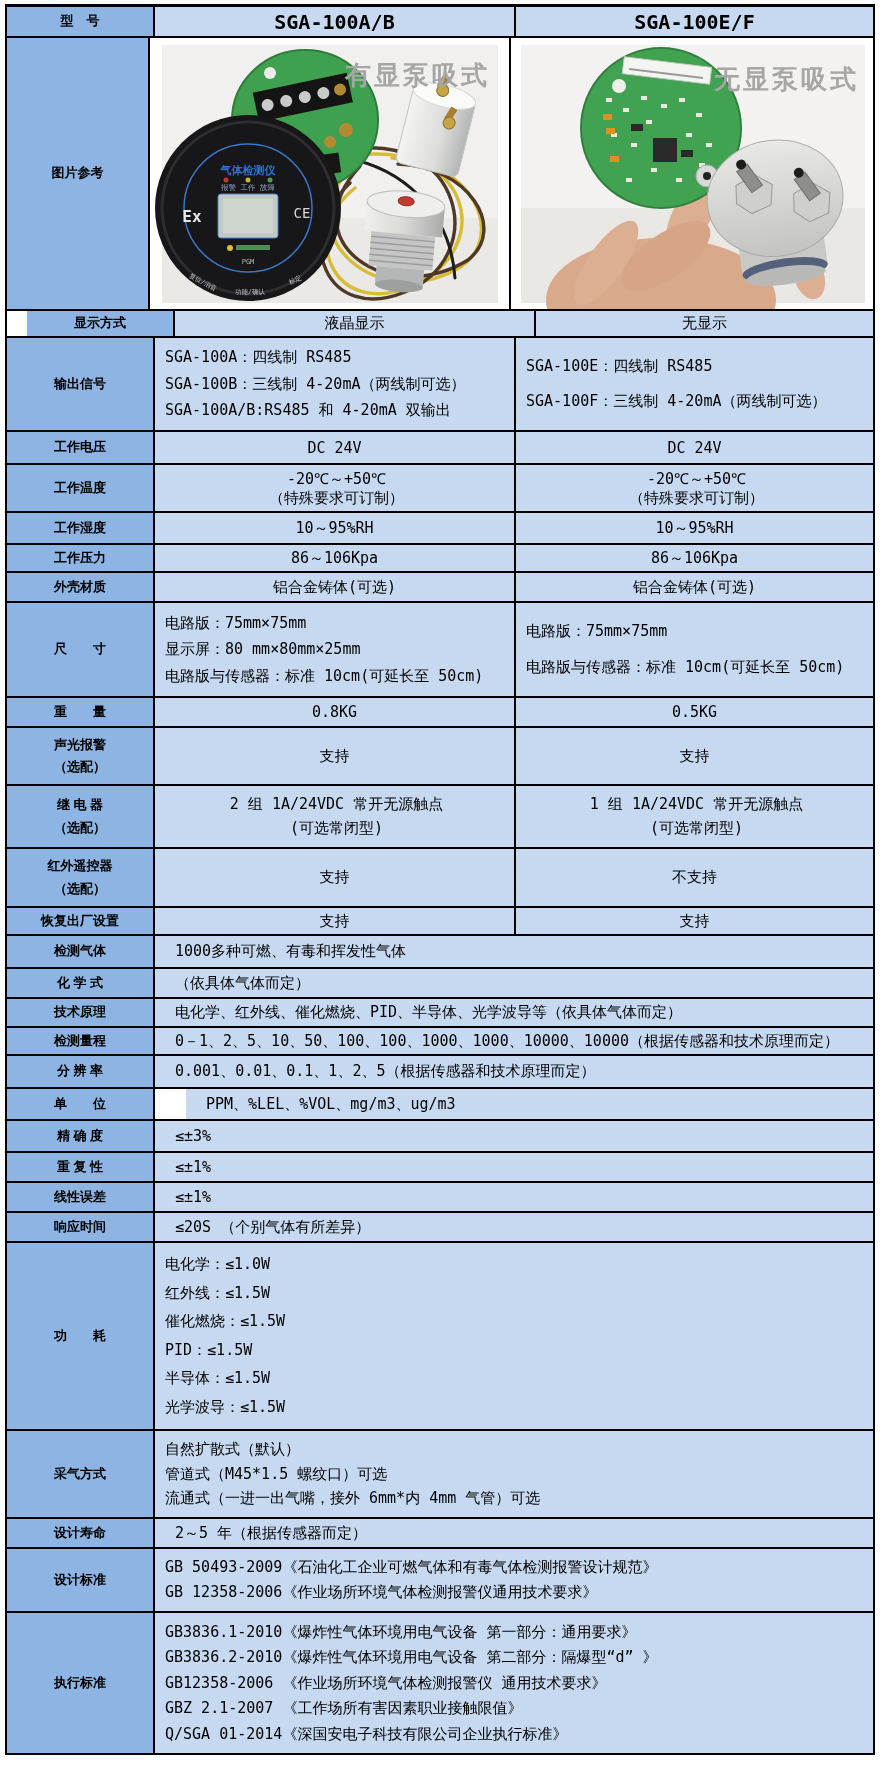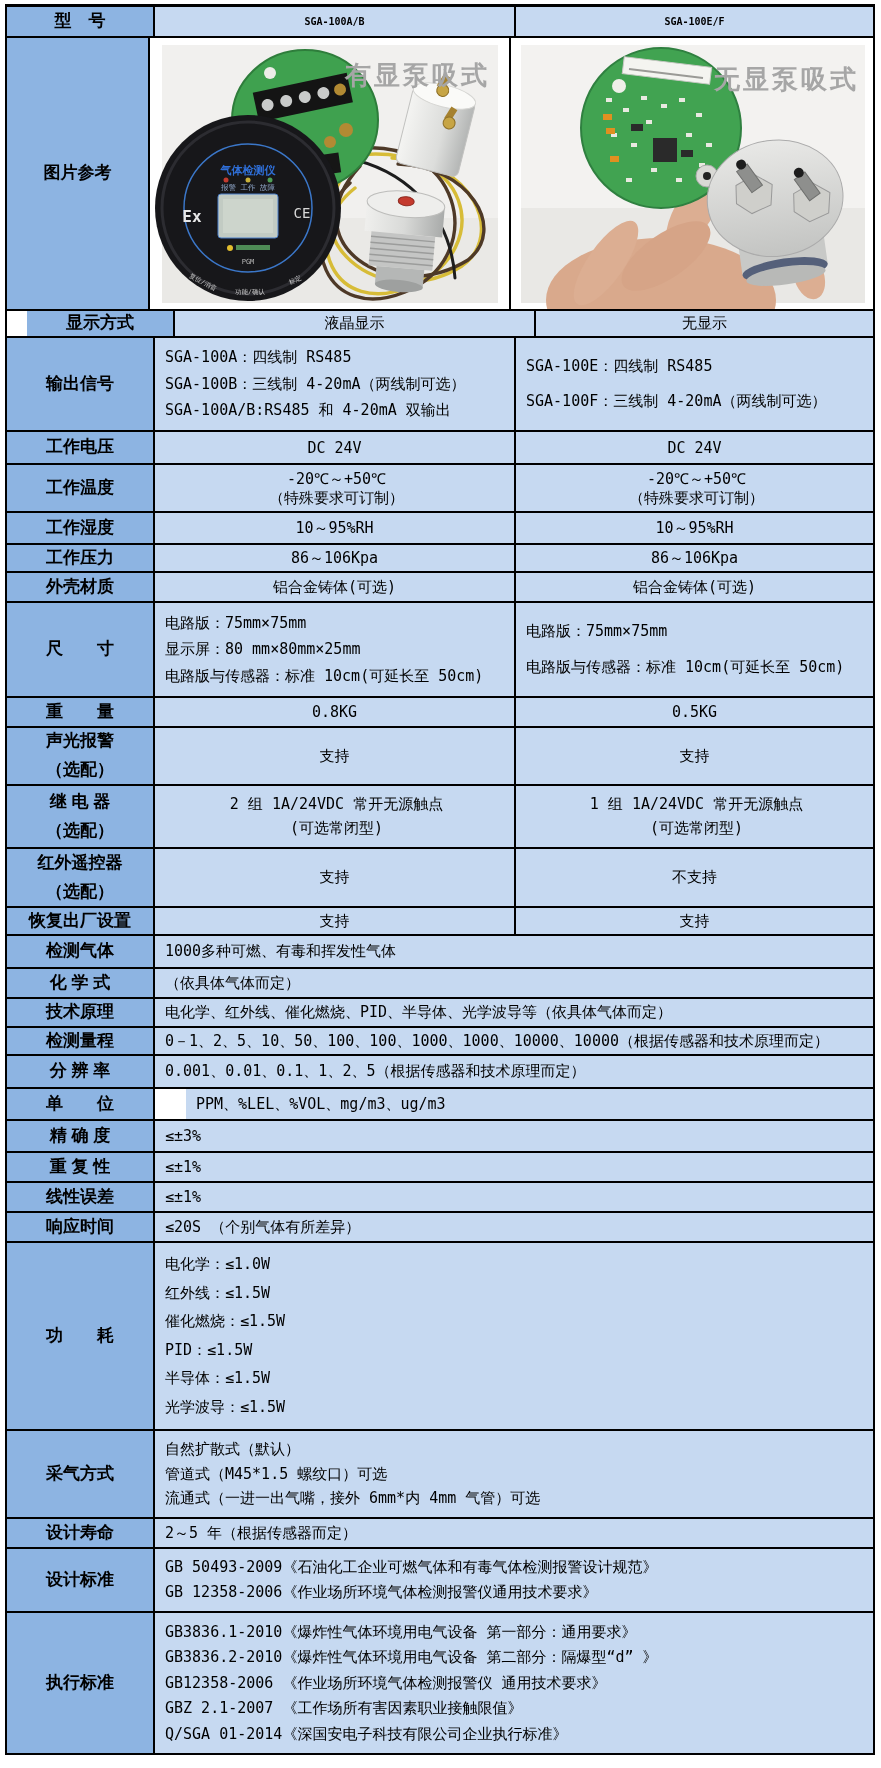--- a/index.html
+++ b/index.html
@@ -1,27 +1,27 @@
 <!DOCTYPE html>
 <html><head>
 <meta charset="utf-8">
 <style>
   html,body{margin:0;padding:0;background:#fff;}
   body{width:881px;height:1768px;position:relative;font-family:"Liberation Sans",sans-serif;color:#000;}
   .spec-table{position:absolute;left:5px;top:4px;width:870px;border:2px solid #000;border-top-width:3px;box-sizing:border-box;background:#fff;}
   .row{display:flex;border-bottom:2px solid #000;box-sizing:border-box;}
   .row:last-child{border-bottom:none;}
-  .lab{width:148px;background:#8DB4E2;border-right:2px solid #000;display:flex;flex-direction:column;align-items:center;justify-content:center;font-weight:bold;font-size:17px;box-sizing:border-box;text-align:center;line-height:1.7;}
+  .lab{width:148px;background:#8DB4E2;border-right:2px solid #000;display:flex;flex-direction:column;align-items:center;justify-content:center;font-weight:bold;font-size:13px;box-sizing:border-box;text-align:center;line-height:1.7;}
   .val{background:#C6D9F1;display:flex;align-items:center;justify-content:center;font-size:15px;font-family:"DejaVu Sans Mono","Liberation Sans",monospace;box-sizing:border-box;}
   .v2{width:361px;border-right:2px solid #000;}
   .v3{flex:1;}
-  .full{flex:1;justify-content:flex-start;padding-left:10px;}
+  .full{flex:1;justify-content:flex-start;padding-left:20px;}
   .multi{flex-direction:column;align-items:flex-start;justify-content:space-evenly;padding:3px 0 3px 10px;}
   .multi.center{align-items:center;padding-left:4px;}
-  .head{font-weight:bold;font-size:10px;}
+  .head{font-weight:bold;font-size:20px;}
   .imgcell{background:#fff;display:flex;align-items:center;justify-content:center;padding:0;}
   
   .r1{height:31px;} .r2{height:273px;} .r3{height:27px;padding-left:20px;} .r4{height:94px;}
   .r5{height:33px;} .r6{height:48px;} .r7{height:32px;} .r8{height:28px;}
   .r9{height:30px;} .r10{height:95px;} .r11{height:30px;} .r12{height:58px;}
   .r13{height:63px;} .r14{height:59px;} .r15{height:28px;} .r16{height:33px;}
   .r17{height:30px;} .r18{height:29px;} .r19{height:28px;} .r20{height:33px;}
   .r21{height:32px;gap:31px;} .r22{height:32px;} .r23{height:30px;} .r24{height:30px;}
   .r25{height:30px;} .r26{height:188px;} .r27{height:88px;} .r28{height:30px;}
   .r29{height:64px;} .r30{height:140px;}

